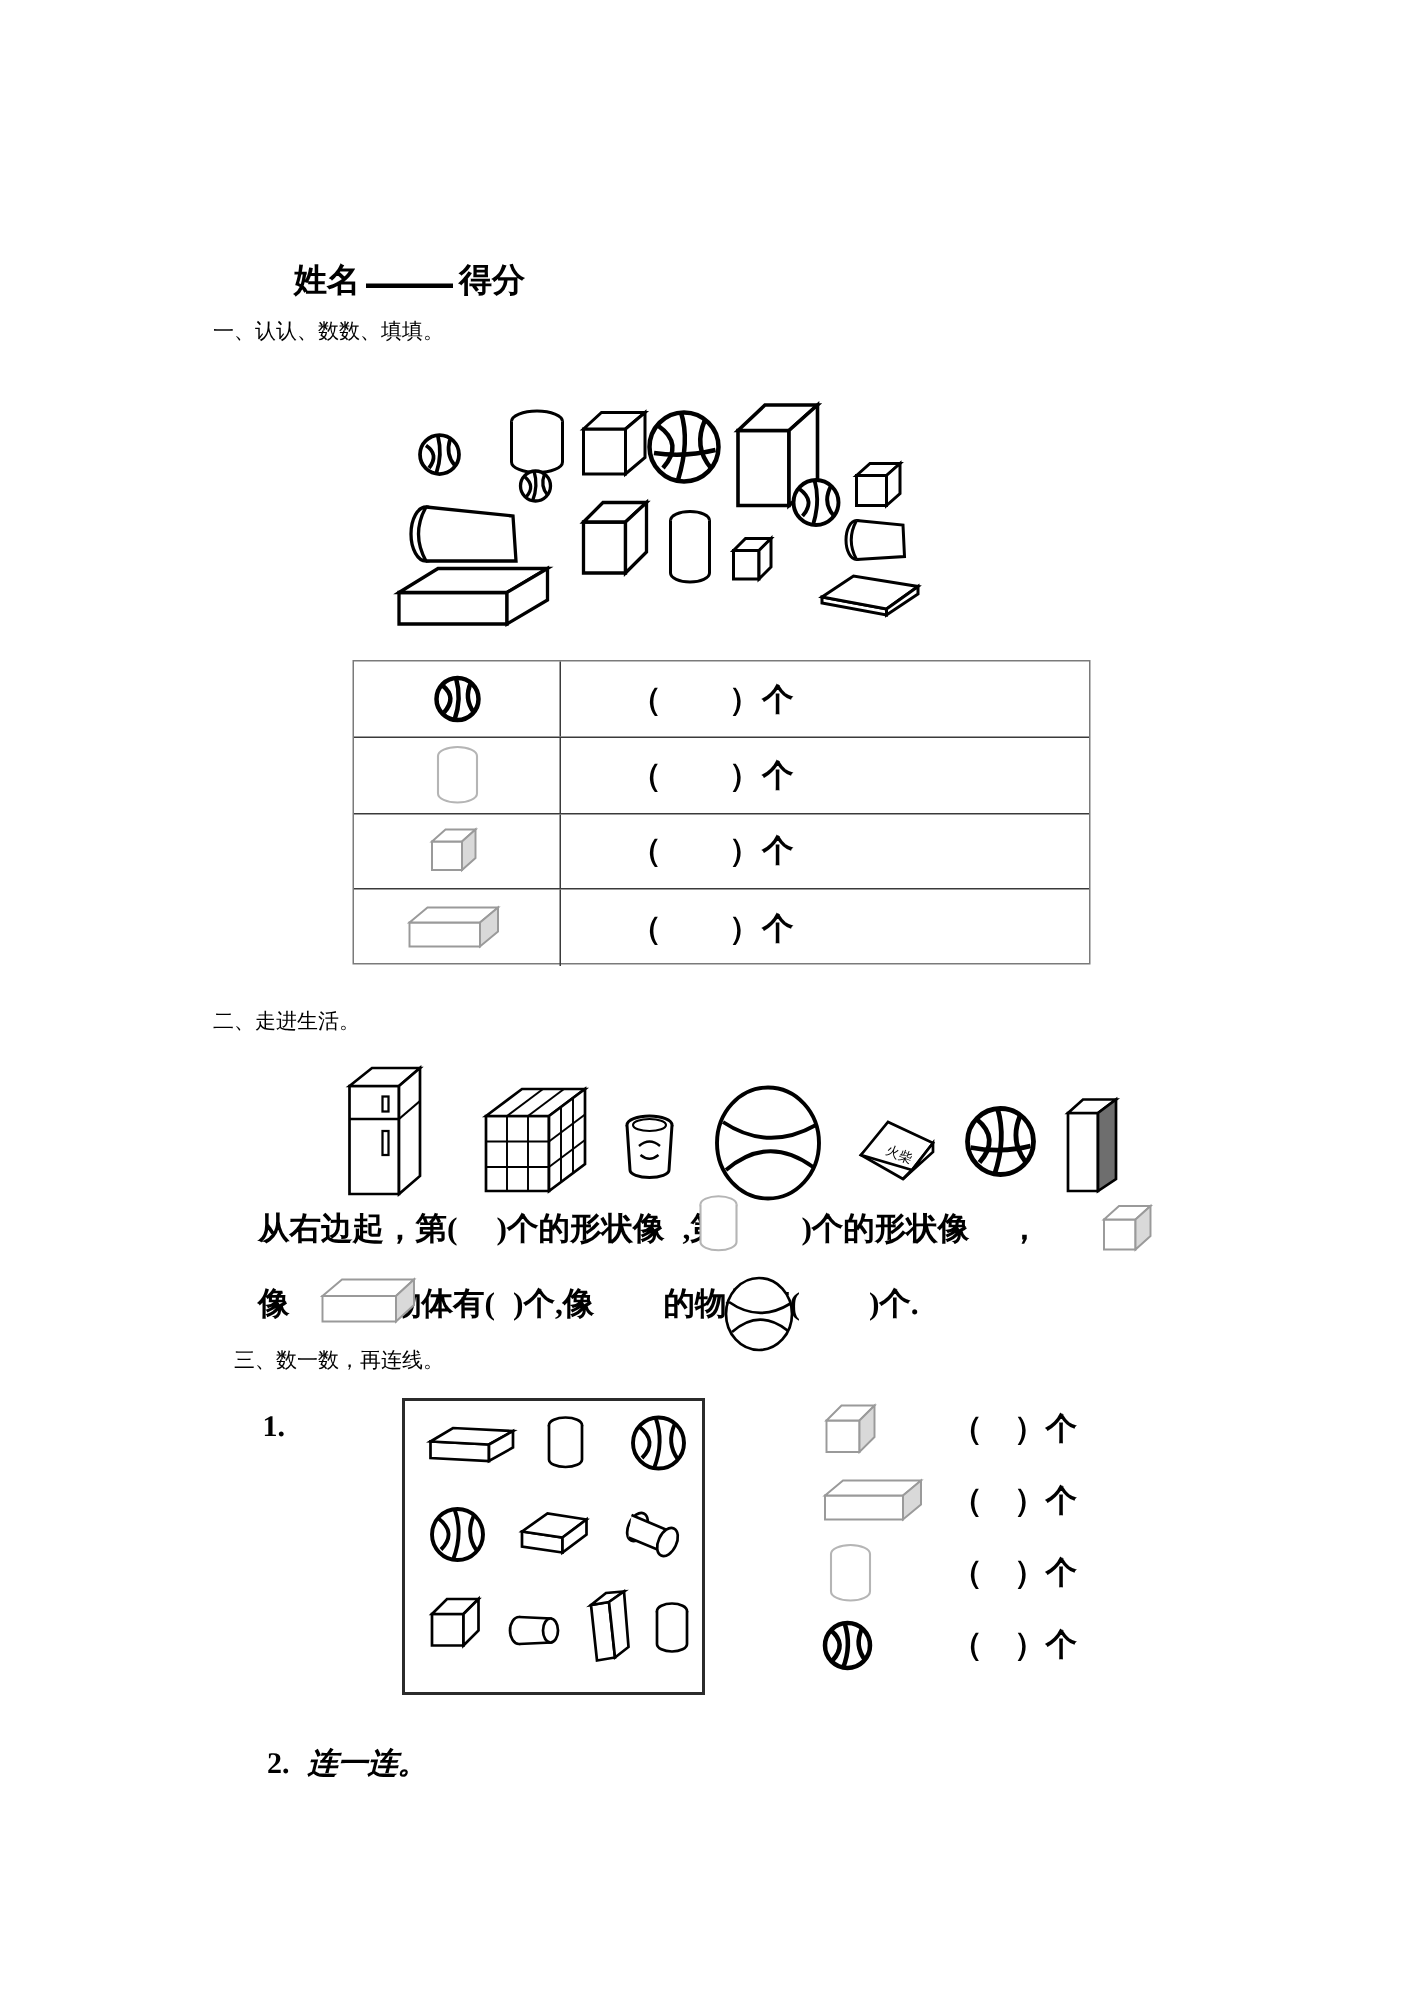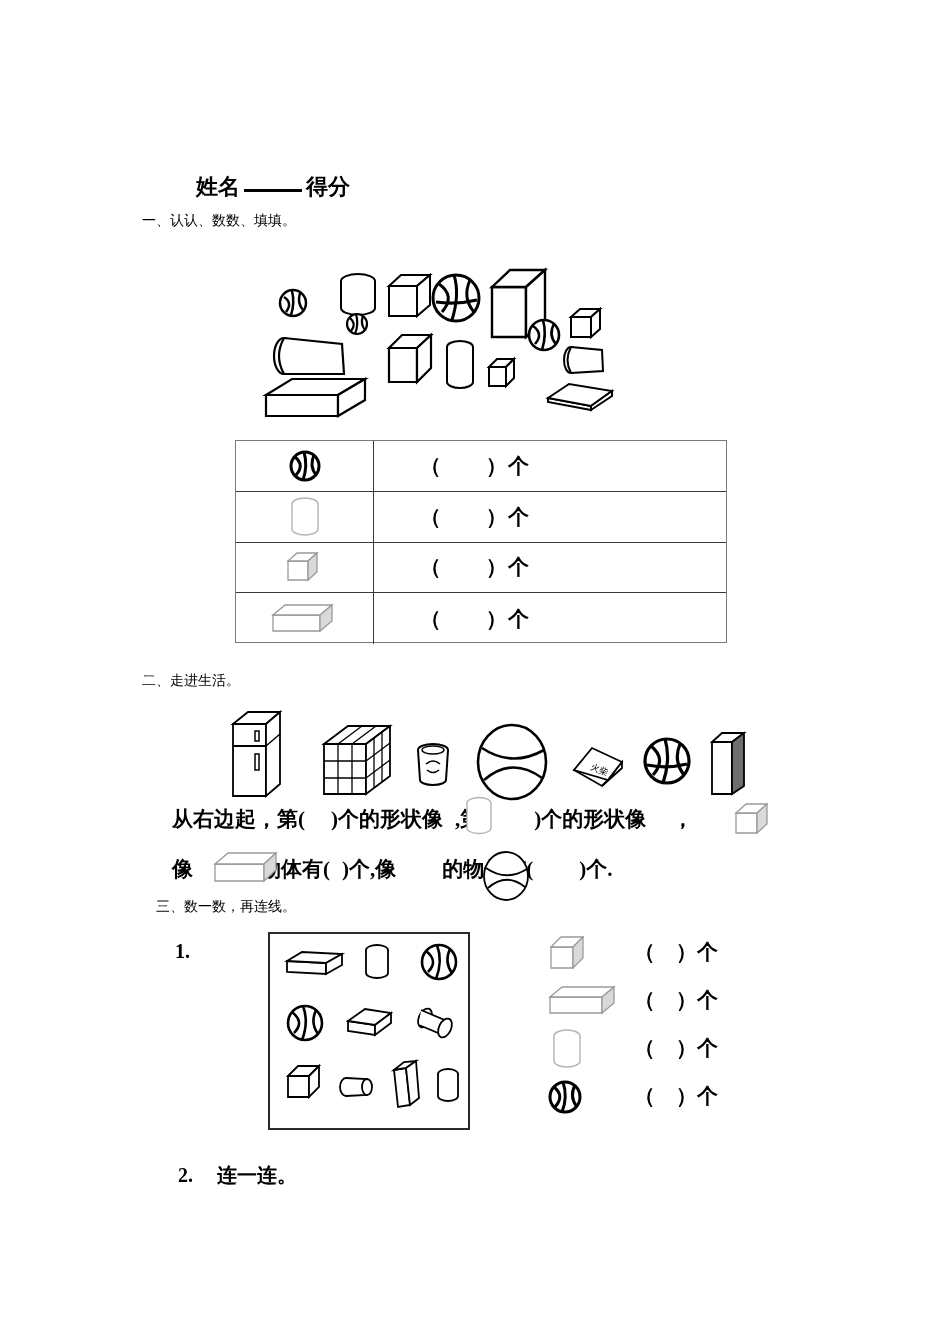--- a/index.html
+++ b/index.html
@@ -57,21 +57,21 @@
   #sec3-head { left: 142px; top: 898px; margin-left: 14px; }
 
   .sub-num {
     position: absolute;
     font-size: 20px;
     font-weight: bold;
     font-family: "Liberation Serif", "DejaVu Serif", serif;
   }
   #sub-1 { left: 175px; top: 940px; }
   #sub-2 { left: 178px; top: 1162px; font-weight: bold; }
-  #sub-2 .lbl { margin-left: 24px; font-family: "Liberation Sans","DejaVu Sans",sans-serif; }
+  #sub-2 .lbl { margin-left: 12px; font-family: "Liberation Sans","DejaVu Sans",sans-serif; font-style: italic; }
 
   
   .shp { position: absolute; }
   .shp svg { display: block; overflow: visible; }
 
   
   .count-table {
     position: absolute;
     left: 235px; top: 440px;
     width: 492px; height: 203px;

